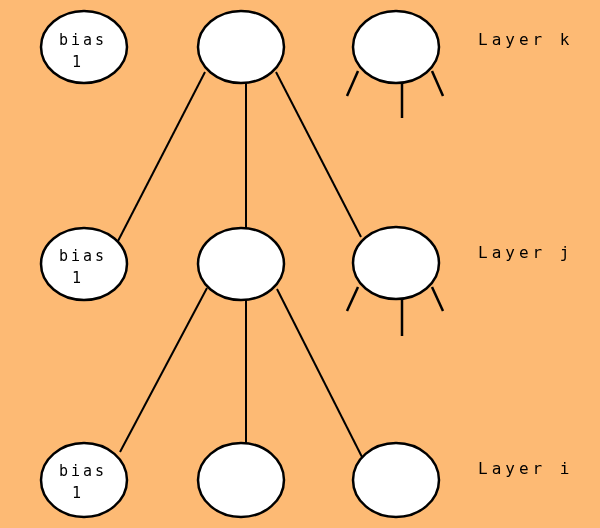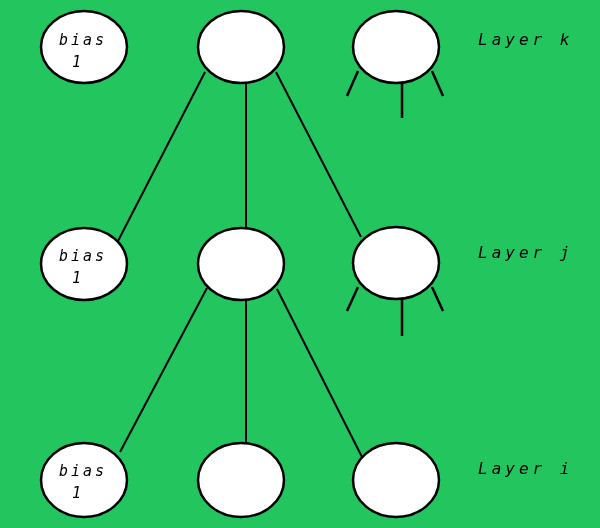--- a/index.html
+++ b/index.html
@@ -4,23 +4,22 @@
 <style>
   html, body {
     margin: 0;
     padding: 0;
     background: #ffffff;
   }
   .stage {
     position: relative;
     width: 600px;
     height: 528px;
-    background: #22c55e;
+    background: #fdba74;
     overflow: hidden;
-    font-style: italic;
   }
   svg {
     display: block;
   }
   .node-ellipse {
     fill: #ffffff;
     stroke: #000000;
     stroke-width: 2.5;
   }
   .edge {

